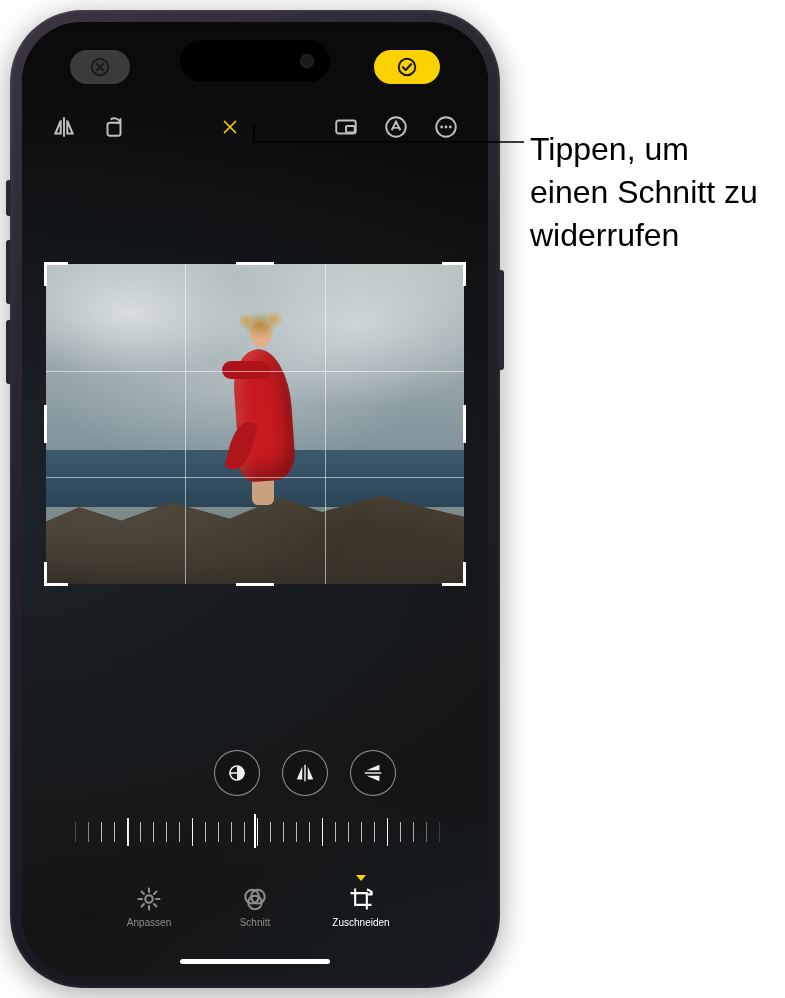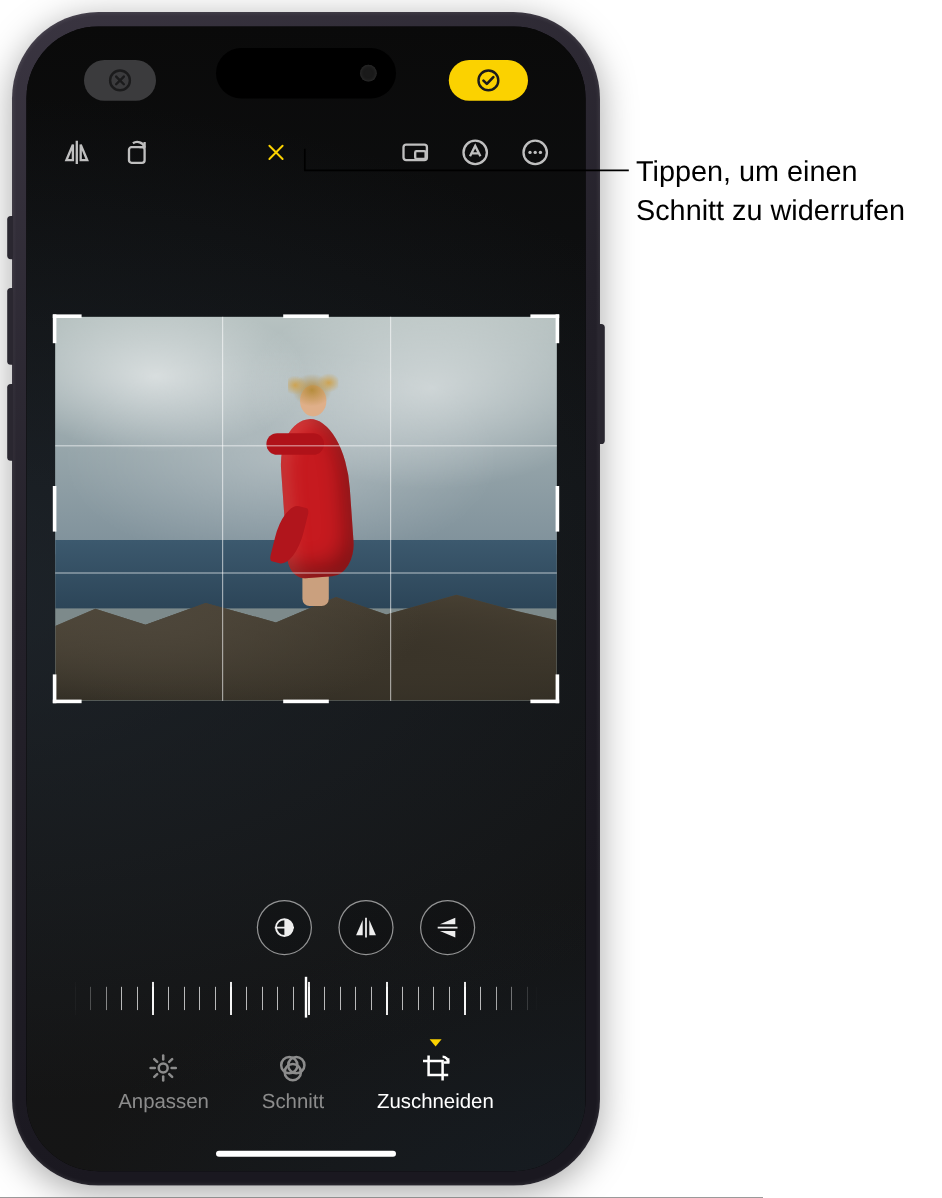--- a/index.html
+++ b/index.html
@@ -194,34 +194,34 @@
     width:2px; height:34px; background:#fff;
   }
   
   .tabs{
     position:absolute; left:0; right:0; bottom:48px;
     display:flex; justify-content:center; gap:34px; z-index:20;
   }
   .tab{ display:flex; flex-direction:column; align-items:center; gap:4px; position:relative; min-width:72px;}
   .tab svg{ stroke:#8c8c8c; fill:none; stroke-width:1.8;}
   .tab.active svg{ stroke:#fff;}
-  .tab-label{ font-size:17px; color:#8c8c8c;}
+  .tab-label{ font-size:10px; color:#8c8c8c;}
   .tab.active .tab-label{ color:#fff;}
   .tab.active::before{
     content:""; position:absolute; top:-10px; left:50%; transform:translateX(-50%);
     border-left:5px solid transparent; border-right:5px solid transparent;
     border-top:6px solid #fbd200;
   }
   .home-ind{
     position:absolute; bottom:12px; left:50%; transform:translateX(-50%);
     width:150px; height:5px; border-radius:3px; background:#fff; z-index:25;
   }
   
   .callout{
-    position:absolute; font-size:24px; line-height:1.35; color:#000;
+    position:absolute; font-size:32px; line-height:1.35; color:#000;
     left:530px; top:128px; width:240px;
   }
   .leader{ position:absolute; z-index:40; }
   .leader path{ stroke:#000; stroke-width:1.4; fill:none; }
 </style>
 </head>
 <body>
 
 <div class="device">
   <div class="vol mute-switch"></div>

